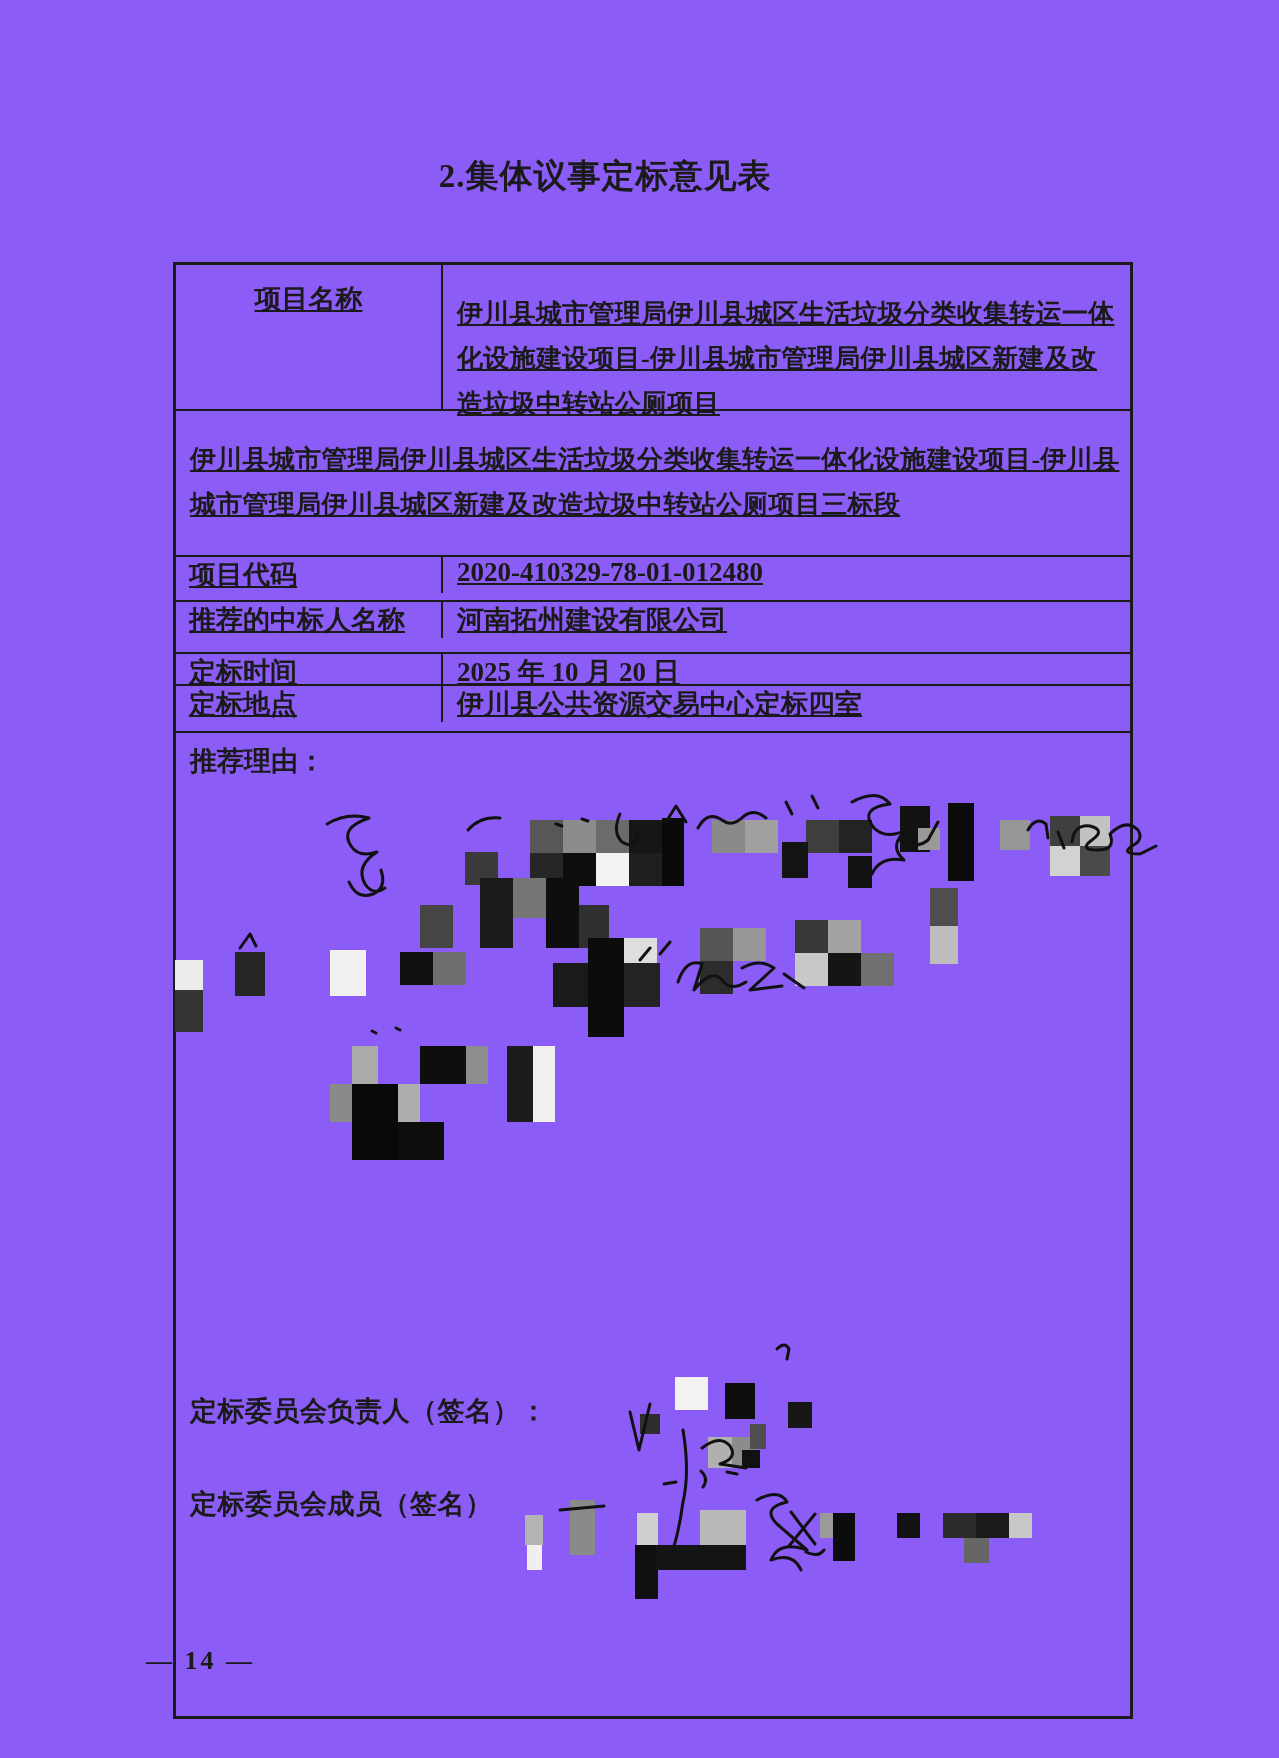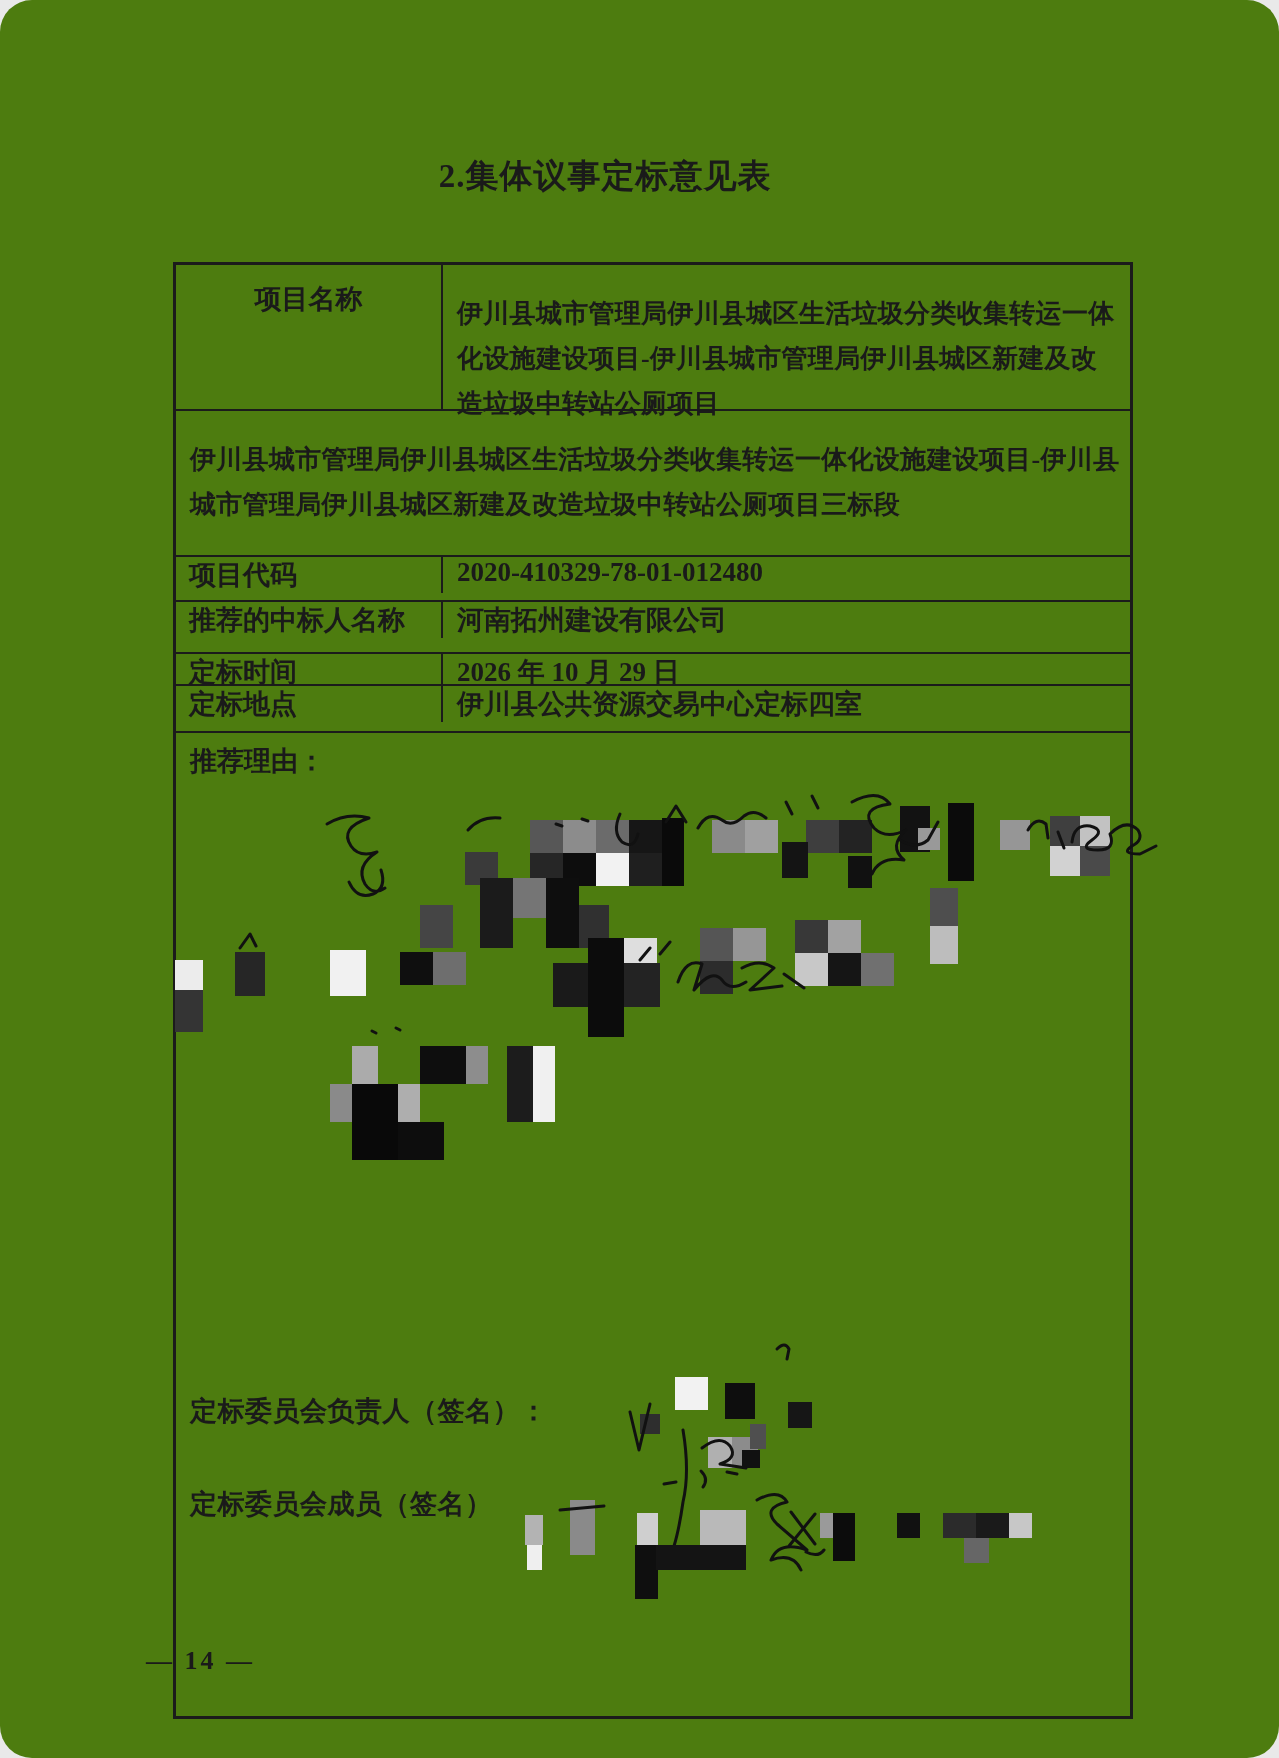--- a/index.html
+++ b/index.html
@@ -1,28 +1,28 @@
 <!DOCTYPE html>
 <html><head>
 <meta charset="utf-8">
 <style>
   html,body{margin:0;padding:0;background:#e9e9e9;}
   .page{
-    position:relative;width:1279px;height:1758px;background:#4d7c0f;
+    position:relative;width:1279px;height:1758px;background:#8b5cf6;
     font-family:"Liberation Serif","DejaVu Serif",serif;color:#1a1a1a;overflow:hidden;
     margin:0 auto;
-    border-radius:32px;
   }
   .title{
     position:absolute;top:154px;left:0;width:1210px;text-align:center;
     font-size:33px;font-weight:700;letter-spacing:1px;
   }
   .doc-table{
     position:absolute;top:262px;left:173px;width:960px;box-sizing:border-box;
     border:3px solid #1b1b1b;
+    text-decoration:underline;
   }
   .trow{display:flex;box-sizing:border-box;}
   .trow + .trow{border-top:2px solid #1b1b1b;}
   .tlabel{
     width:267px;flex:none;border-right:2px solid #1b1b1b;box-sizing:border-box;
     font-size:27px;font-weight:600;
   }
   .tvalue{flex:1;box-sizing:border-box;font-size:27px;font-weight:600;}
   .h1{height:144px}.h2{height:146px}.h3{height:45px}.h4{height:52px}.h5{height:32px}.h6{height:47px}
   .r-tall .tlabel{text-align:center;padding-top:16px;}
@@ -66,21 +66,21 @@
       <div class="tvalue">2020-410329-78-01-012480</div>
     </div>
 
     <div class="trow r-short h4">
       <div class="tlabel">推荐的中标人名称</div>
       <div class="tvalue">河南拓州建设有限公司</div>
     </div>
 
     <div class="trow r-short h5">
       <div class="tlabel">定标时间</div>
-      <div class="tvalue">2026 年 10 月 29 日</div>
+      <div class="tvalue">2025 年 10 月 20 日</div>
     </div>
 
     <div class="trow r-short h6">
       <div class="tlabel">定标地点</div>
       <div class="tvalue">伊川县公共资源交易中心定标四室</div>
     </div>
 
     <div class="trow r-reason">
       <div class="reason-label">推荐理由：</div>
       <div class="sig chair">定标委员会负责人（签名）：</div>

